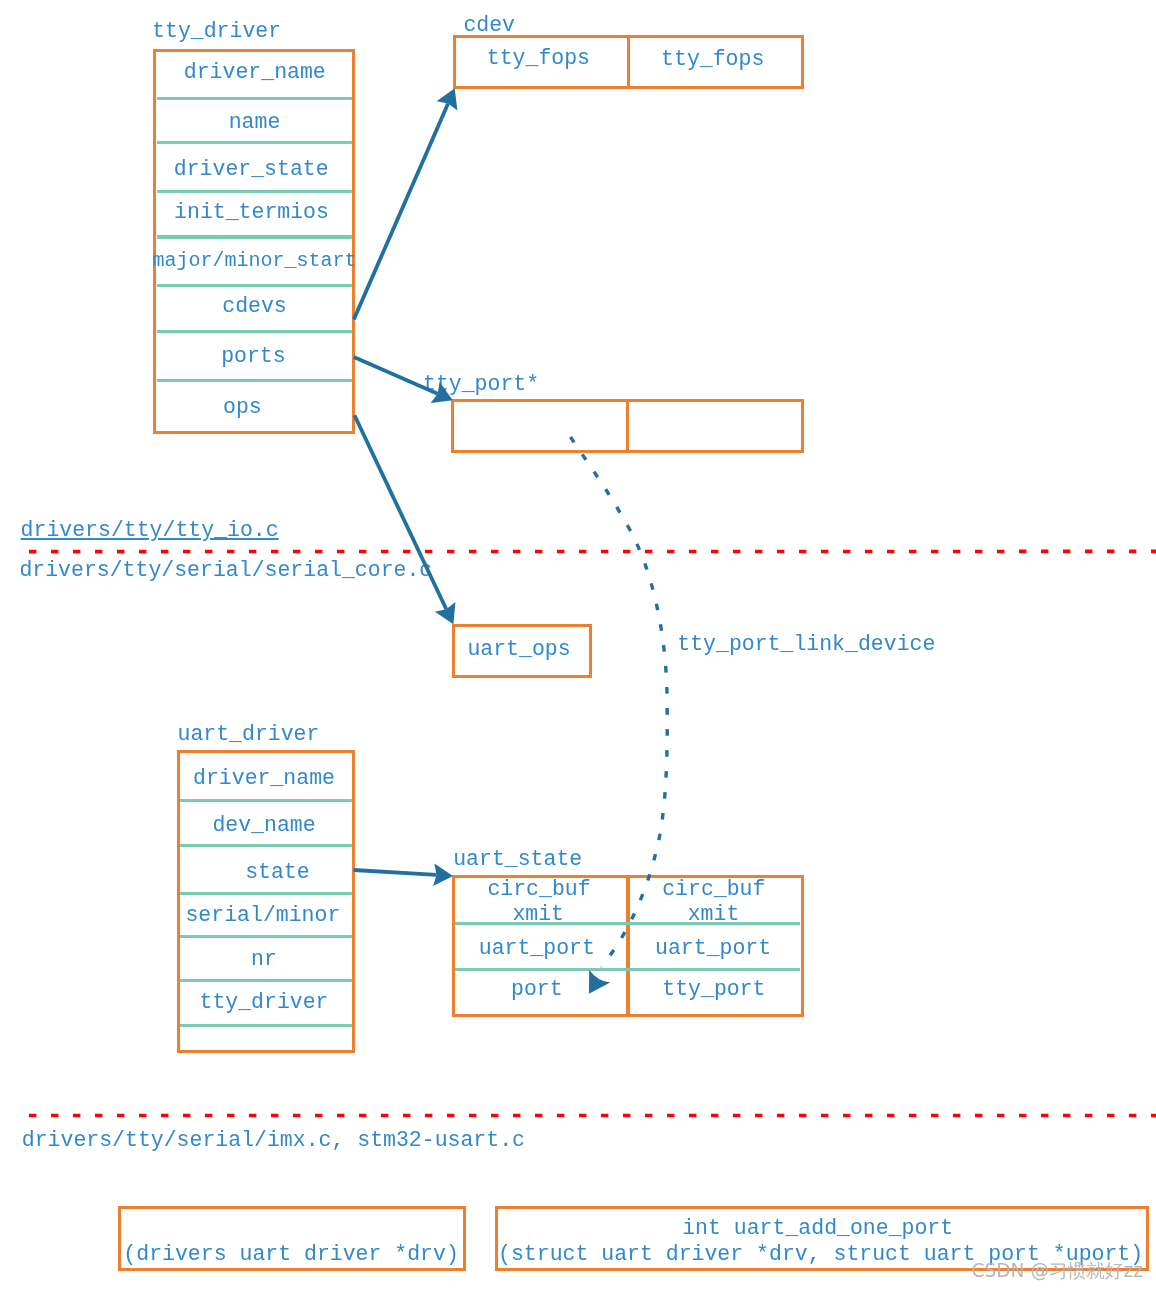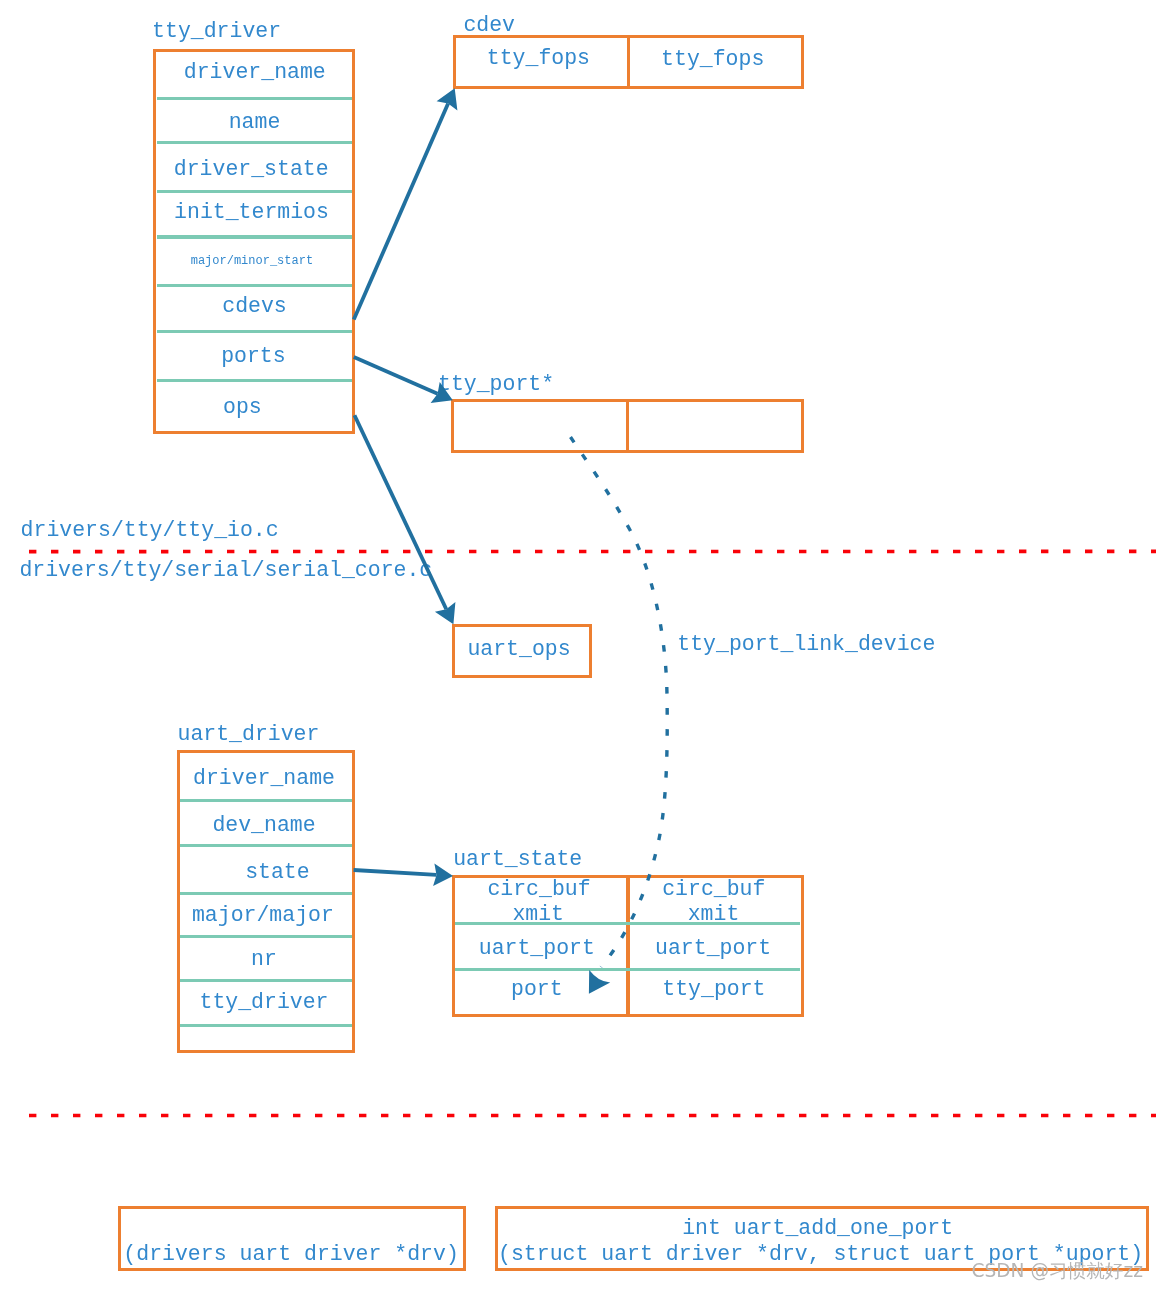--- a/index.html
+++ b/index.html
@@ -30,56 +30,56 @@
   <div class="cap" style="left:152.1px;top:21.4px;">tty_driver</div>
   <div class="box" style="left:152.9px;top:48.8px;width:202.4px;height:385.4px;"></div>
   <div class="cell" style="left:155.4px;top:61.9px;width:198.8px;">driver_name</div>
   <div class="hdiv" style="left:156.5px;top:96.7px;width:195.2px;height:3.4px;"></div>
   <div class="cell" style="left:155.1px;top:112.2px;width:198.8px;">name</div>
   <div class="hdiv" style="left:156.5px;top:140.7px;width:195.2px;height:3.4px;"></div>
   <div class="cell" style="left:151.8px;top:158.9px;width:198.8px;">driver_state</div>
   <div class="hdiv" style="left:156.5px;top:189.6px;width:195.2px;height:3.4px;"></div>
   <div class="cell" style="left:152.1px;top:202.3px;width:198.8px;">init_termios</div>
   <div class="hdiv" style="left:156.5px;top:235.4px;width:195.2px;height:3.4px;"></div>
-  <div class="cell" style="left:152.5px;top:253.3px;width:198.8px;font-size:12px;line-height:16px;">major/minor_start</div>
+  <div class="cell" style="left:152.5px;top:253.3px;width:198.8px;font-size:20px;line-height:16px;">major/minor_start</div>
   <div class="hdiv" style="left:156.5px;top:284px;width:195.2px;height:3.4px;"></div>
   <div class="cell" style="left:155.1px;top:296.0px;width:198.8px;">cdevs</div>
   <div class="hdiv" style="left:156.5px;top:329.9px;width:195.2px;height:3.4px;"></div>
   <div class="cell" style="left:154px;top:345.7px;width:198.8px;">ports</div>
   <div class="hdiv" style="left:156.5px;top:379px;width:195.2px;height:3.4px;"></div>
   <div class="cell" style="left:152.9px;top:396.7px;width:179px;">ops</div>
 
   <div class="cap" style="left:463.4px;top:14.7px;">cdev</div>
   <div class="box" style="left:452.7px;top:34.6px;width:351.5px;height:54.6px;"></div>
   <div class="vdiv" style="left:626.7px;top:36.4px;width:3.6px;height:51px;"></div>
   <div class="cell" style="left:452.4px;top:48.3px;width:172px;">tty_fops</div>
   <div class="cell" style="left:626.7px;top:48.6px;width:172px;">tty_fops</div>
 
-  <div class="cap" style="left:438px;top:374.0px;">tty_port*</div>
+  <div class="cap" style="left:423px;top:374.0px;">tty_port*</div>
   <div class="box" style="left:451.4px;top:398.5px;width:352.2px;height:54.7px;"></div>
   <div class="vdiv" style="left:625.6px;top:400.3px;width:3.6px;height:51.1px;"></div>
   <div class="cell" style="left:453.2px;top:417.5px;width:174.2px;"></div>
   <div class="cell" style="left:627.4px;top:417.5px;width:174.4px;"></div>
 
-  <div class="cap" style="left:20.6px;top:520.0px;">drivers/tty/tty_io.c</div>
+  <div class="cap" style="left:20.6px;top:520.0px;text-decoration:underline;">drivers/tty/tty_io.c</div>
   <div class="cap" style="left:19.4px;top:559.7px;">drivers/tty/serial/serial_core.c</div>
 
   <div class="box" style="left:451.8px;top:623.6px;width:140.5px;height:54.6px;"></div>
   <div class="cell" style="left:450px;top:638.9px;width:138px;">uart_ops</div>
   <div class="cap" style="left:677.3px;top:634.1px;">tty_port_link_device</div>
 
   <div class="cap" style="left:177.5px;top:724.4px;text-align:right;">uart_driver</div>
   <div class="box" style="left:176.7px;top:749.6px;width:178.6px;height:303.6px;"></div>
   <div class="cell" style="left:176.5px;top:767.5px;width:175px;">driver_name</div>
   <div class="hdiv" style="left:180.3px;top:798.6px;width:171.4px;height:3.4px;"></div>
   <div class="cell" style="left:176.5px;top:814.5px;width:175px;">dev_name</div>
   <div class="hdiv" style="left:180.3px;top:843.7px;width:171.4px;height:3.4px;"></div>
   <div class="cell" style="left:176.9px;top:861.8px;width:201px;">state</div>
   <div class="hdiv" style="left:180.3px;top:891.7px;width:171.4px;height:3.4px;"></div>
-  <div class="cell" style="left:175.4px;top:905.2px;width:175px;">major/major</div>
+  <div class="cell" style="left:175.4px;top:905.2px;width:175px;">serial/minor</div>
   <div class="hdiv" style="left:180.3px;top:935.1px;width:171.4px;height:3.4px;"></div>
   <div class="cell" style="left:176.5px;top:949.0px;width:175px;">nr</div>
   <div class="hdiv" style="left:180.3px;top:978.6px;width:171.4px;height:3.4px;"></div>
   <div class="cell" style="left:176.5px;top:992.4px;width:175px;">tty_driver</div>
   <div class="hdiv" style="left:180.3px;top:1023.7px;width:171.4px;height:3.4px;"></div>
   <div class="cell" style="left:176.5px;top:1024.5px;width:175px;"></div>
 
   <div class="cap" style="left:453.2px;top:848.9px;">uart_state</div>
   <div class="box" style="left:451.8px;top:874.5px;width:352px;height:142.6px;"></div>
   <div class="vdiv" style="left:626.2px;top:876.3px;width:3.6px;height:139px;"></div>
@@ -87,20 +87,21 @@
   <div class="hdiv" style="left:455.4px;top:967.7px;width:344.8px;height:3.4px;"></div>
   <div class="cell" style="left:452px;top:879.4px;width:174px;">circ_buf</div>
   <div class="cell" style="left:451.2px;top:904.4px;width:174px;">xmit</div>
   <div class="cell" style="left:626.8px;top:879.4px;width:174px;">circ_buf</div>
   <div class="cell" style="left:626.5px;top:904.4px;width:174px;">xmit</div>
   <div class="cell" style="left:449.8px;top:937.8px;width:174px;">uart_port</div>
   <div class="cell" style="left:626.1px;top:937.8px;width:174px;">uart_port</div>
   <div class="cell" style="left:449.8px;top:979.3px;width:174px;">port</div>
   <div class="cell" style="left:626.9px;top:979.3px;width:174px;">tty_port</div>
 
+  <div class="cap" style="left:21.8px;top:1130.0px;">drivers/tty/serial/imx.c, stm32-usart.c</div>
   <div class="box" style="left:117.7px;top:1205.6px;width:348.6px;height:65.6px;"></div>
   <div class="cell" style="left:118.1px;top:1243.9px;width:346px;">(drivers uart driver *drv)</div>
   <div class="box" style="left:494.8px;top:1205.6px;width:654.5px;height:65.6px;"></div>
   <div class="cell" style="left:492.7px;top:1218.2px;width:650px;">int uart_add_one_port</div>
   <div class="cell" style="left:495.6px;top:1243.6px;width:650px;">(struct uart driver *drv, struct uart port *uport)</div>
   <div class="wm" style="left:971.5px;top:1257.8px;">CSDN @习惯就好zz</div>
 
   <svg id="arrows" viewBox="0 0 1156 1290">
     <line x1="29" y1="551.6" x2="1160" y2="551.4" stroke="#f90208" stroke-width="3.6" stroke-dasharray="7.4 14.6"></line>
     <line x1="29" y1="1115.5" x2="1160" y2="1115.5" stroke="#f90208" stroke-width="3.6" stroke-dasharray="7.4 14.6"></line>

